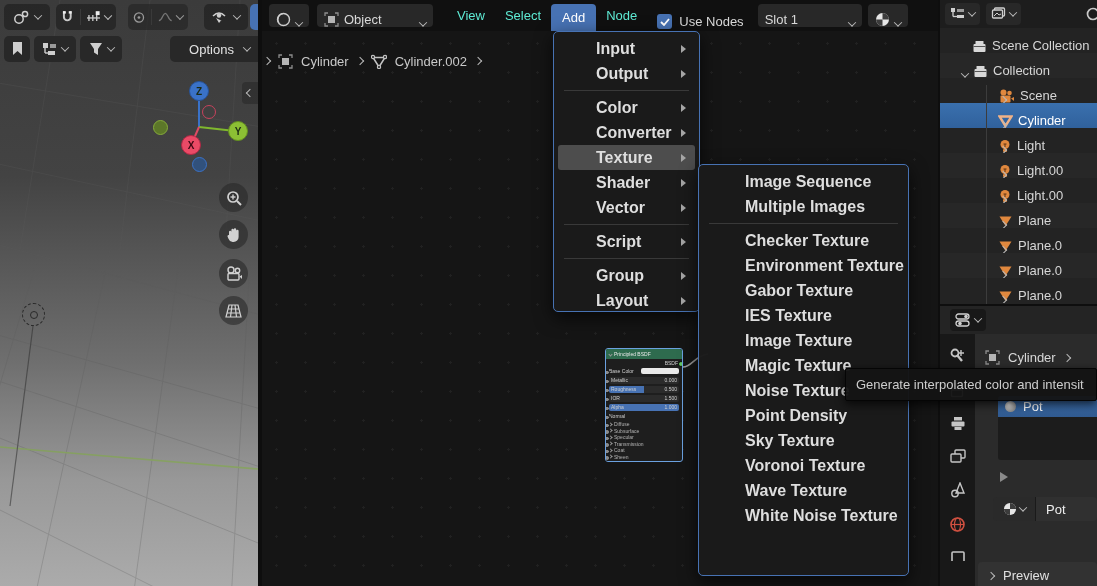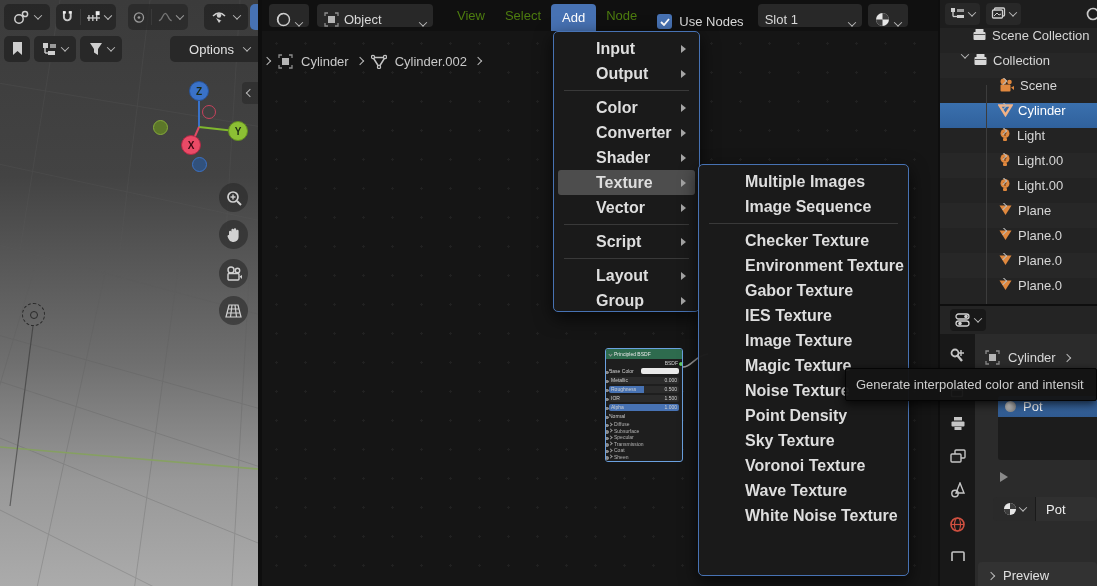--- a/index.html
+++ b/index.html
@@ -30,21 +30,21 @@
   #vp-sidetab { position:absolute; left:242px; top:82px; width:16px; height:22px; background:#2e2e2ecc;
     border-radius:4px 0 0 4px; display:flex; align-items:center; justify-content:center; }
 
   
   #shader { position:absolute; left:262px; top:0; width:676px; height:586px; background:#151515;
     background-image:radial-gradient(#212121 1.1px, transparent 1.3px); background-size:29px 29px; }
   #shader-header { position:absolute; left:0; top:0; width:676px; height:31px; background:#101010;
     display:flex; align-items:center; color:#d9d9d9; font-size:13px; }
   .hbtn { height:23px; background:#282828; border-radius:4px; display:flex; align-items:flex-end;
     gap:5px; padding:0 7px; }
-  .menu-word { padding:0 10px; color:#4d7c0f; }
+  .menu-word { padding:0 10px; color:#5eead4; }
   #add-tab { background:#4772b3; color:#fff; border-radius:4px 4px 0 0; height:27px; align-self:flex-end;
     display:flex; align-items:center; padding:0 11px; }
   #use-nodes { display:flex; align-items:center; gap:7px; margin-left:10px;margin-top:12px; }
   #use-nodes .box { width:15px; height:15px; background:#4772b3; border-radius:3px;
     display:flex; align-items:center; justify-content:center; }
   #slot-dd { width:104px; justify-content:space-between; margin-left:14px; }
   #breadcrumb { position:absolute; left:2px; top:49px; height:24px; display:flex; align-items:center;
     gap:8px; color:#c9c9c9; font-size:13px; }
 
   
@@ -86,21 +86,21 @@
   #tooltip { position:absolute; left:845px; top:368px; width:252px; height:33px; background:#141414f5;
     border:1px solid #050505; box-shadow:0 3px 10px #000b; z-index:60; display:flex; align-items:center;
     padding-left:10px; font-size:13px; color:#cdcdcd; white-space:nowrap; overflow:hidden; border-radius:2px; }
 
   
   #right { position:absolute; left:940px; top:0; width:157px; height:586px; }
   #outliner { position:absolute; left:0; top:0; width:157px; height:304px; background:#232323; overflow:hidden; }
   #outliner-header { height:28px; background:#1d1d1d; display:flex; align-items:center; gap:6px; padding-left:5px; }
   .obtn { height:22px; background:#282828; border-radius:4px; display:flex; align-items:center; gap:4px; padding:0 5px; }
   #ol-search { position:absolute; right:-6px; top:3px; }
-  .orow { height:25px; display:flex; align-items:flex-start; gap:5px; font-size:13px; color:#d6d6d6;
+  .orow { height:25px; display:flex; align-items:flex-end; gap:5px; font-size:13px; color:#d6d6d6;
     position:relative; overflow:hidden; white-space:nowrap; }
   .orow:nth-child(odd) { background:#272727; }
   .orow.sel { background:linear-gradient(#3a70ae,#30619c); color:#fff; }
   .d0 { padding-left:32px; } .d1 { padding-left:22px; } .d2 { padding-left:58px; }
   #tree-line { position:absolute; left:46px; top:85px; width:1px; height:219px; background:#3c3c3c; }
   .oc { position:absolute; left:60px; }
 
   #props { position:absolute; left:0; top:306px; width:157px; height:280px; background:#2b2b2b; }
   #props-header { position:absolute; left:0; top:0; width:157px; height:28px; background:#242424; }
   #props-tabs { position:absolute; left:0; top:28px; width:35px; height:252px; background:#181818;
@@ -423,54 +423,54 @@
       </div>
     <div class="msep"></div>
     <div class="mi">
         <span>Color</span>
         <span class="arr"></span>
       </div>
     <div class="mi">
         <span>Converter</span>
         <span class="arr"></span>
       </div>
-    <div class="mi">
-        <span>Shader</span>
-        <span class="arr"></span>
-      </div>
     <div class="mi hl">
         <span>Texture</span>
         <span class="arr"></span>
       </div>
     <div class="mi">
+        <span>Shader</span>
+        <span class="arr"></span>
+      </div>
+    <div class="mi">
         <span>Vector</span>
         <span class="arr"></span>
       </div>
     <div class="msep"></div>
     <div class="mi">
         <span>Script</span>
         <span class="arr"></span>
       </div>
     <div class="msep"></div>
     <div class="mi">
+        <span>Group</span>
+        <span class="arr"></span>
+      </div>
+    <div class="mi">
         <span>Layout</span>
         <span class="arr"></span>
       </div>
-    <div class="mi">
-        <span>Group</span>
-        <span class="arr"></span>
-      </div>
   </div>
 
   <div id="tex-menu" class="menu">
     <div class="mi">
+        <span>Image Sequence</span>
+      </div>
+    <div class="mi">
         <span>Multiple Images</span>
-      </div>
-    <div class="mi">
-        <span>Image Sequence</span>
       </div>
     <div class="msep"></div>
     <div class="mi">
         <span>Checker Texture</span>
       </div>
     <div class="mi">
         <span>Environment Texture</span>
       </div>
     <div class="mi">
         <span>Gabor Texture</span>

